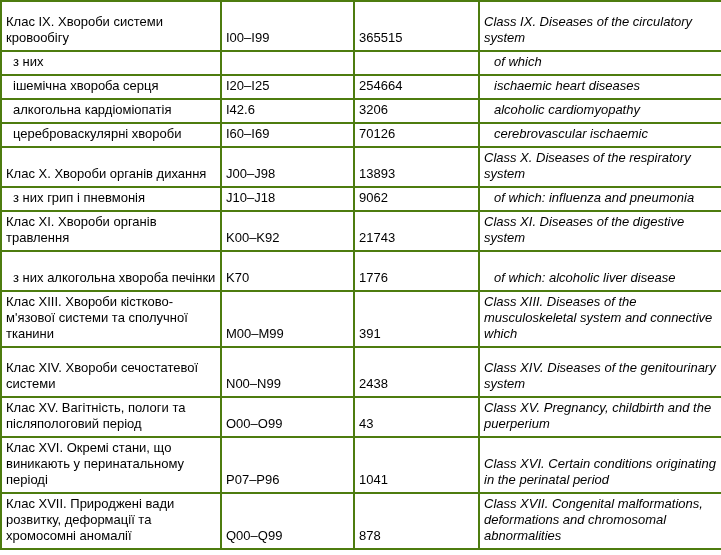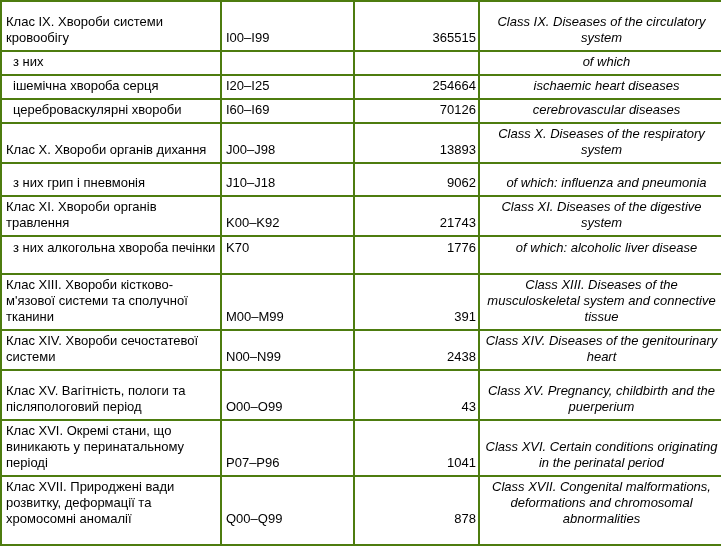--- a/index.html
+++ b/index.html
@@ -29,22 +29,22 @@
     word-wrap: break-word;
   }
   
   col.c-uk   { width: 220px; }
   col.c-code { width: 133px; }
   col.c-num  { width: 125px; }
   col.c-en   { width: 243px; }
 
   td.cell-uk   { padding-left: 4px; padding-right: 9px; }
   td.cell-code { text-align: left; padding-left: 2px; }
-  td.cell-num  { text-align: right; padding-right: 3px; }
-  td.cell-en   { font-style: italic; padding-left: 4px; padding-right: 8px; text-align: center; }
+  td.cell-num  { text-align: left; padding-right: 3px; }
+  td.cell-en   { font-style: italic; padding-left: 4px; padding-right: 8px; }
 
   tr.sub td.cell-uk { padding-left: 11px; }
   tr.sub td.cell-en { padding-left: 14px; }
 
   
   tr:nth-child(1)  { height: 50px; }
   tr:nth-child(2)  { height: 19px; padding-left: 48px; }
   tr:nth-child(3)  { height: 22px; }
   tr:nth-child(4)  { height: 23px; }
   tr:nth-child(5)  { height: 23px; }
@@ -52,21 +52,21 @@
   tr:nth-child(7)  { height: 23px; }
   tr:nth-child(8)  { height: 38px; }
   tr:nth-child(9)  { height: 40px; }
   tr:nth-child(10) { height: 40px; }
   tr:nth-child(11) { height: 50px; }
   tr:nth-child(12) { height: 26px; }
   tr:nth-child(13) { height: 41px; }
   tr:nth-child(14) { height: 50px; border-radius: 26px; }
   tr:nth-child(15) { height: 60px; }
 
-  tr.pad-extra td { padding-bottom: 17px; }
+  tr.pad-extra td { padding-bottom: 4px; }
 </style>
 </head>
 <body>
 
 <table class="stats">
   <colgroup>
     <col class="c-uk">
     <col class="c-code">
     <col class="c-num">
     <col class="c-en">
@@ -84,24 +84,30 @@
       <td class="cell-num"></td>
       <td class="cell-en">of which</td>
     </tr>
     <tr class="sub">
       <td class="cell-uk">ішемічна хвороба серця</td>
       <td class="cell-code">I20–I25</td>
       <td class="cell-num">254664</td>
       <td class="cell-en">ischaemic heart diseases</td>
     </tr>
     <tr class="sub">
+      <td class="cell-uk">алкогольна кардіоміопатія</td>
+      <td class="cell-code">I42.6</td>
+      <td class="cell-num">3206</td>
+      <td class="cell-en">alcoholic cardiomyopathy</td>
+    </tr>
+    <tr class="sub">
       <td class="cell-uk">цереброваскулярні хвороби</td>
       <td class="cell-code">I60–I69</td>
       <td class="cell-num">70126</td>
-      <td class="cell-en">cerebrovascular diseases</td>
+      <td class="cell-en">cerebrovascular ischaemic</td>
     </tr>
     <tr>
       <td class="cell-uk">Клас X. Хвороби органів дихання</td>
       <td class="cell-code">J00–J98</td>
       <td class="cell-num">13893</td>
       <td class="cell-en">Class X. Diseases of the respiratory system</td>
     </tr>
     <tr class="sub">
       <td class="cell-uk">з них грип і пневмонія</td>
       <td class="cell-code">J10–J18</td>
@@ -117,27 +123,27 @@
     <tr class="sub pad-extra">
       <td class="cell-uk">з них алкогольна хвороба печінки</td>
       <td class="cell-code">K70</td>
       <td class="cell-num">1776</td>
       <td class="cell-en">of which: alcoholic liver disease</td>
     </tr>
     <tr>
       <td class="cell-uk">Клас XIII. Хвороби кістково-м'язової системи та сполучної тканини</td>
       <td class="cell-code">M00–M99</td>
       <td class="cell-num">391</td>
-      <td class="cell-en">Class XIII. Diseases of the musculoskeletal system and connective tissue</td>
+      <td class="cell-en">Class XIII. Diseases of the musculoskeletal system and connective which</td>
     </tr>
     <tr>
       <td class="cell-uk">Клас XIV. Хвороби сечостатевої системи</td>
       <td class="cell-code">N00–N99</td>
       <td class="cell-num">2438</td>
-      <td class="cell-en">Class XIV. Diseases of the genitourinary heart</td>
+      <td class="cell-en">Class XIV. Diseases of the genitourinary system</td>
     </tr>
     <tr>
       <td class="cell-uk">Клас XV. Вагітність, пологи та післяпологовий період</td>
       <td class="cell-code">O00–O99</td>
       <td class="cell-num">43</td>
       <td class="cell-en">Class XV. Pregnancy, childbirth and the puerperium</td>
     </tr>
     <tr>
       <td class="cell-uk">Клас XVI. Окремі стани, що виникають у перинатальному періоді</td>
       <td class="cell-code">P07–P96</td>

